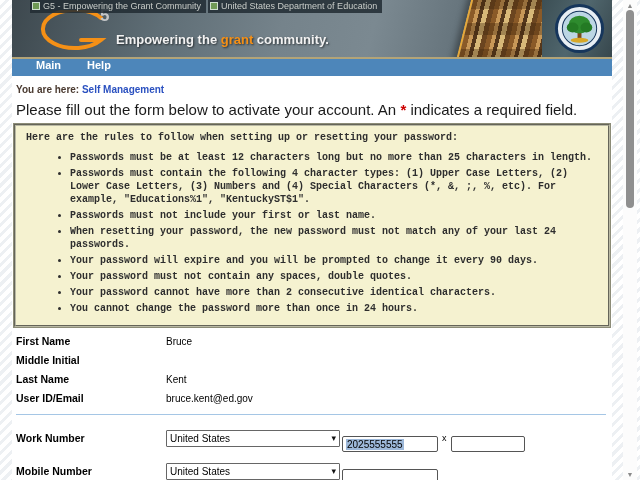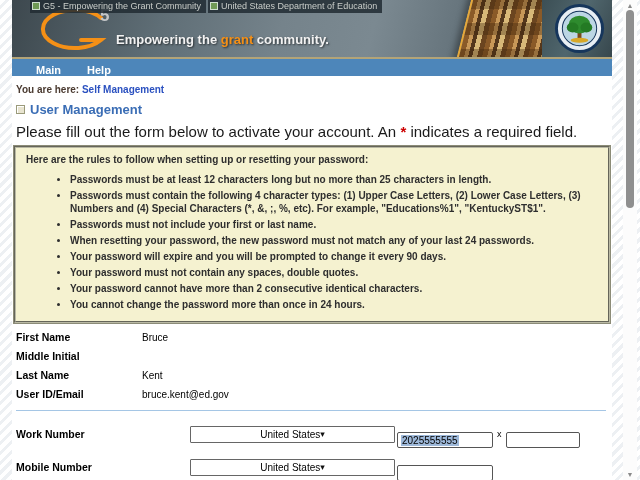--- a/index.html
+++ b/index.html
@@ -45,53 +45,54 @@
     font-size:17px; font-weight:bold; letter-spacing:1px;
   }
   .tagline {
     position:absolute; left:104px; top:32px; color:#f2f2f2;
     font-size:13px; font-weight:bold; text-shadow:1px 1px 2px rgba(0,0,0,0.6);
   }
   .tagline .hl { color:#f59016; }
   
   .navbar {
     height:19px; background:#4d86ba; border-top:2px solid #b3a478;
-    display:flex; align-items:flex-end; gap:26px; padding-left:24px;
+    display:flex; align-items:flex-start; gap:26px; padding-left:24px;
   }
   .nav-item { color:#ffffff; font-weight:bold; font-size:11px; cursor:pointer; }
   
   .breadcrumb { padding:8px 0 0 4px; font-size:10px; font-weight:bold; color:#4a3a30; }
   .breadcrumb a { color:#2b51c0; text-decoration:none; cursor:pointer; }
   .page-title-row { display:flex; align-items:center; gap:5px; padding:7px 0 0 4px; }
   .section-icon {
     width:9px; height:9px; background:#e8e4d0; border:1px solid #9a9a7a;
     box-shadow:inset 1px 1px 0 #fff; flex:none;
   }
   .page-title { color:#3a6db5; font-size:13px; font-weight:bold; }
   .instruction { padding:6px 0 0 4px; font-size:15px; color:#1a1a1a; }
   .req { color:#cc0000; font-weight:bold; }
   
   .rules {
     margin:6px 2px 0 2px; background:#f5f2d0;
     border:2px groove #b9b9a4; outline:1px solid #8c8c78;
     padding:6px 10px 7px 10px;
+    font-family:Liberation Mono, monospace;
   }
   .rules-title { font-size:10px; font-weight:bold; color:#2e2e2e; }
   .rules ul { margin:8px 0 2px 44px; }
   .rules li { font-size:10px; font-weight:bold; color:#2e2e2e; margin:3px 0; line-height:1.3; }
   
   .form { padding:4px 4px 0 4px; }
   .frow { display:flex; align-items:center; min-height:14px; margin:3px 0 5px 0; }
-  .flabel { width:126px; flex:none; font-size:10.5px; font-weight:bold; color:#000; }
+  .flabel { width:150px; flex:none; font-size:10.5px; font-weight:bold; color:#000; }
   .fvalue { font-size:10px; color:#000; }
   .divider { border-top:1px solid #a5c6e5; margin:9px 2px 9px 0; }
   .sel {
-    width:205px; height:17px; border:1px solid #666; background:#fff;
-    display:flex; align-items:center; justify-content:center;
-    font-size:10px; padding:0 3px; cursor:pointer; border-radius:1px;margin-left:48px;
+    width:174px; height:17px; border:1px solid #666; background:#fff;
+    display:flex; align-items:center; justify-content:space-between;
+    font-size:10px; padding:0 3px; cursor:pointer; border-radius:1px;
   }
   .sel .arrow { font-size:9px; color:#111; line-height:1; }
   .tbox {
     height:16px; border:1px solid #555; border-radius:2px; background:#fff;
     font-size:10px; padding:0 3px; font-family:"Liberation Sans",sans-serif;margin-top:12px;
   }
   .num { width:96px; margin-left:2px; display:flex; align-items:center; }
   .num .selected { background:#9db8d9; padding:0 1px; }
   .ext { width:74px; }
   .xsep { font-size:9px; margin:0 4px; color:#000; }
@@ -147,24 +148,20 @@
   <div class="navbar">
     <span class="nav-item">Main</span>
     <span class="nav-item">Help</span>
   </div>
 
   <div class="breadcrumb">
     <span>You are here:</span>
     <a>Self Management</a>
   </div>
 
-  <div class="page-title-row">
-    <span class="section-icon"></span>
-    <span class="page-title">User Management</span>
-  </div>
 
   <div class="instruction"><span>Please fill out the form below to activate your account. An </span><span class="req">*</span><span> indicates a required field.</span></div>
 
   <div class="rules">
     <div class="rules-title">Here are the rules to follow when setting up or resetting your password:</div>
     <ul>
       <li>Passwords must be at least 12 characters long but no more than 25 characters in length.</li>
       <li>Passwords must contain the following 4 character types: (1) Upper Case Letters, (2) Lower Case Letters, (3) Numbers and (4) Special Characters (*, &amp;, ;, %, etc). For example, "Educations%1", "KentuckyST$1".</li>
       <li>Passwords must not include your first or last name.</li>
       <li>When resetting your password, the new password must not match any of your last 24 passwords.</li>

